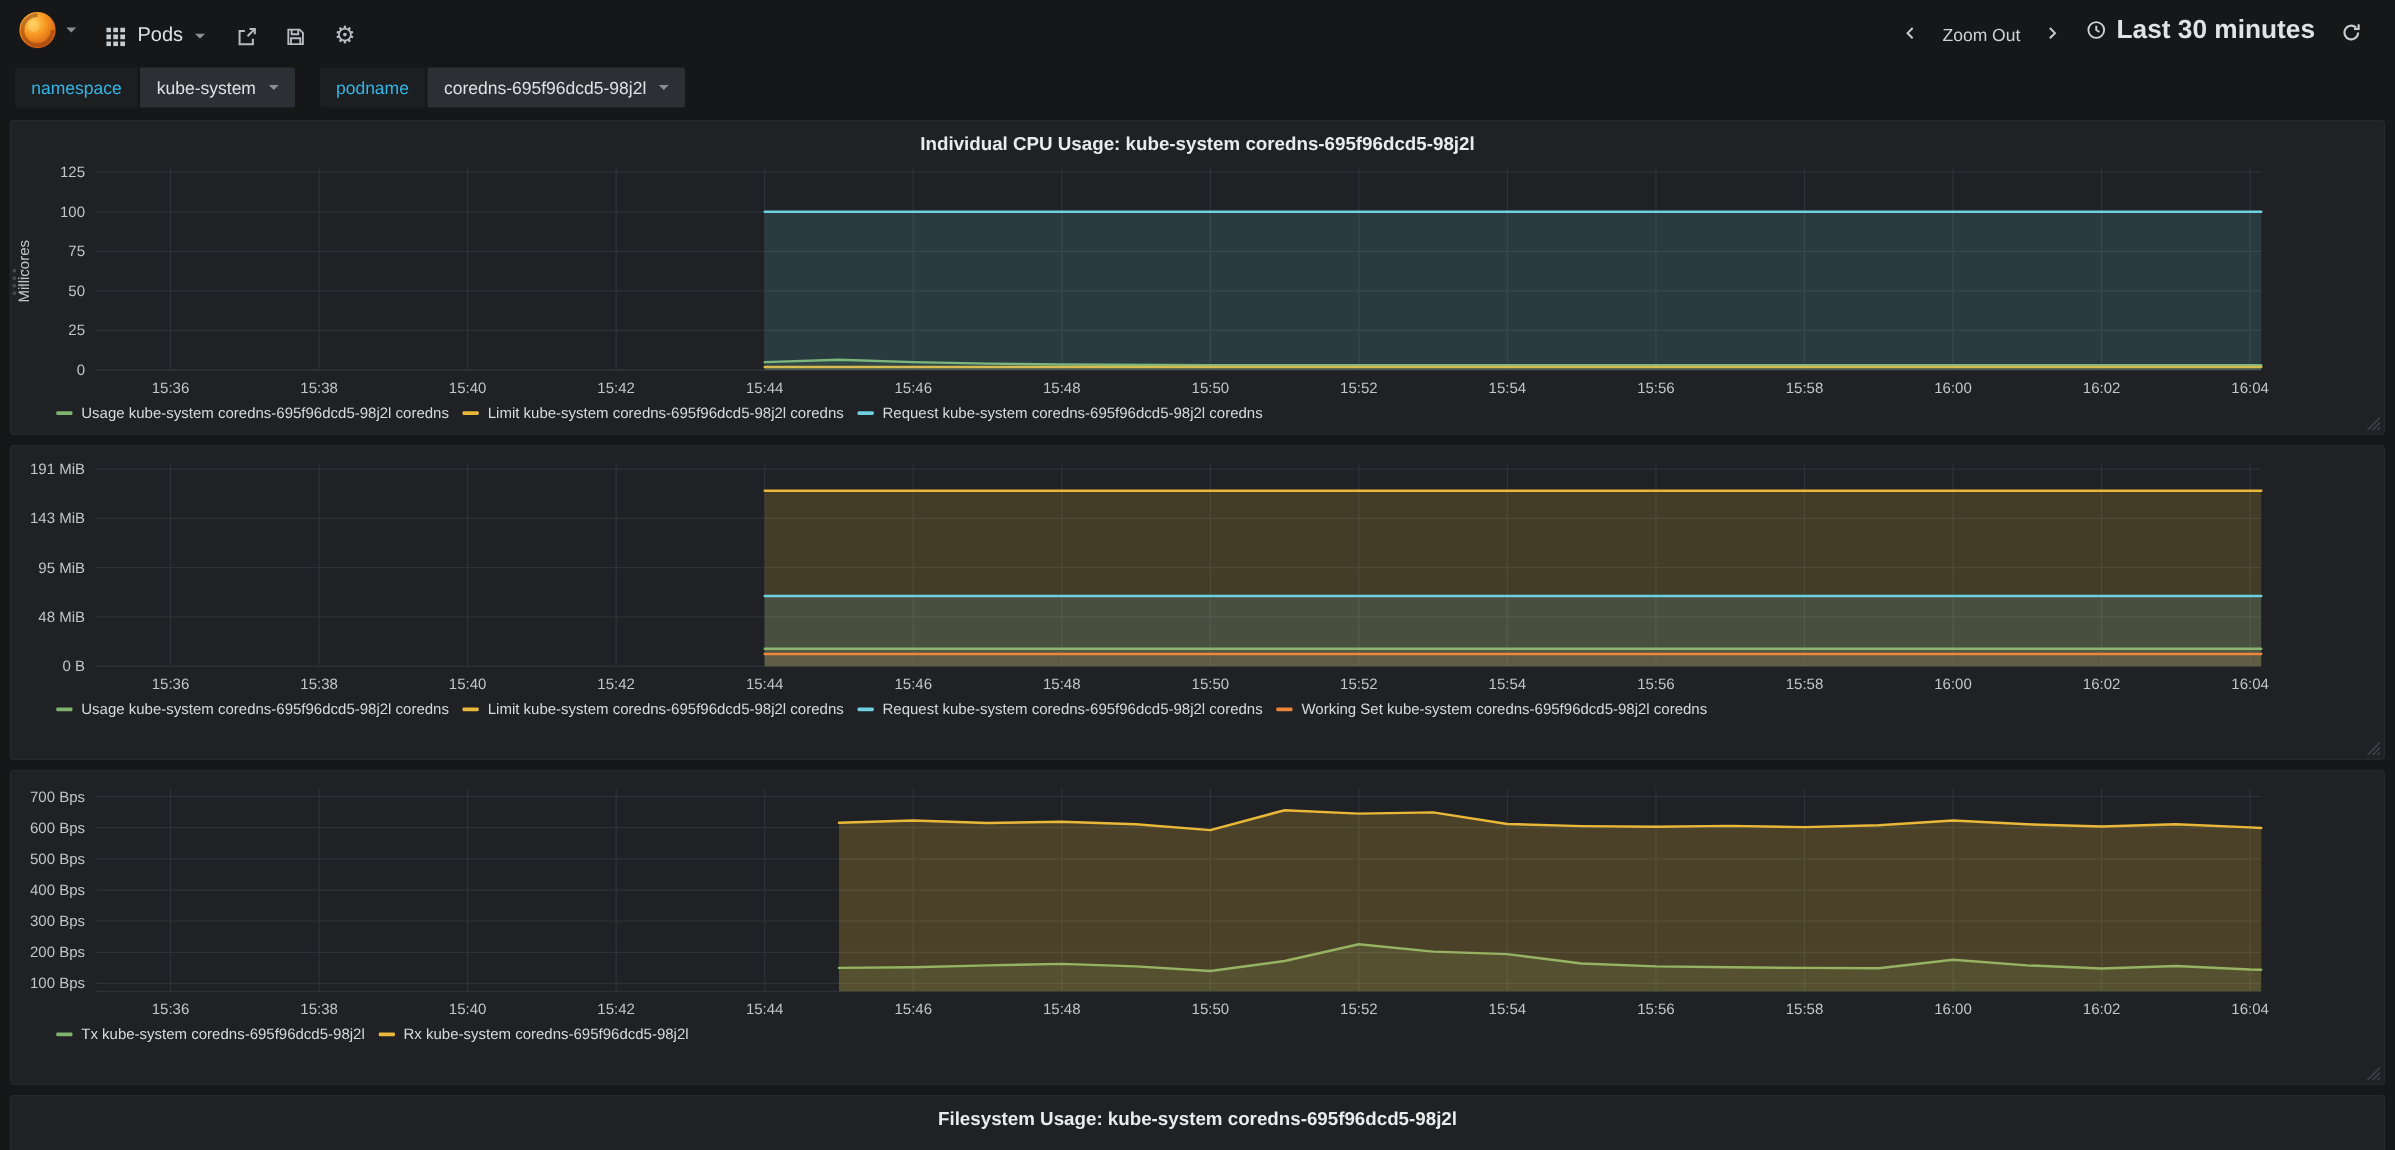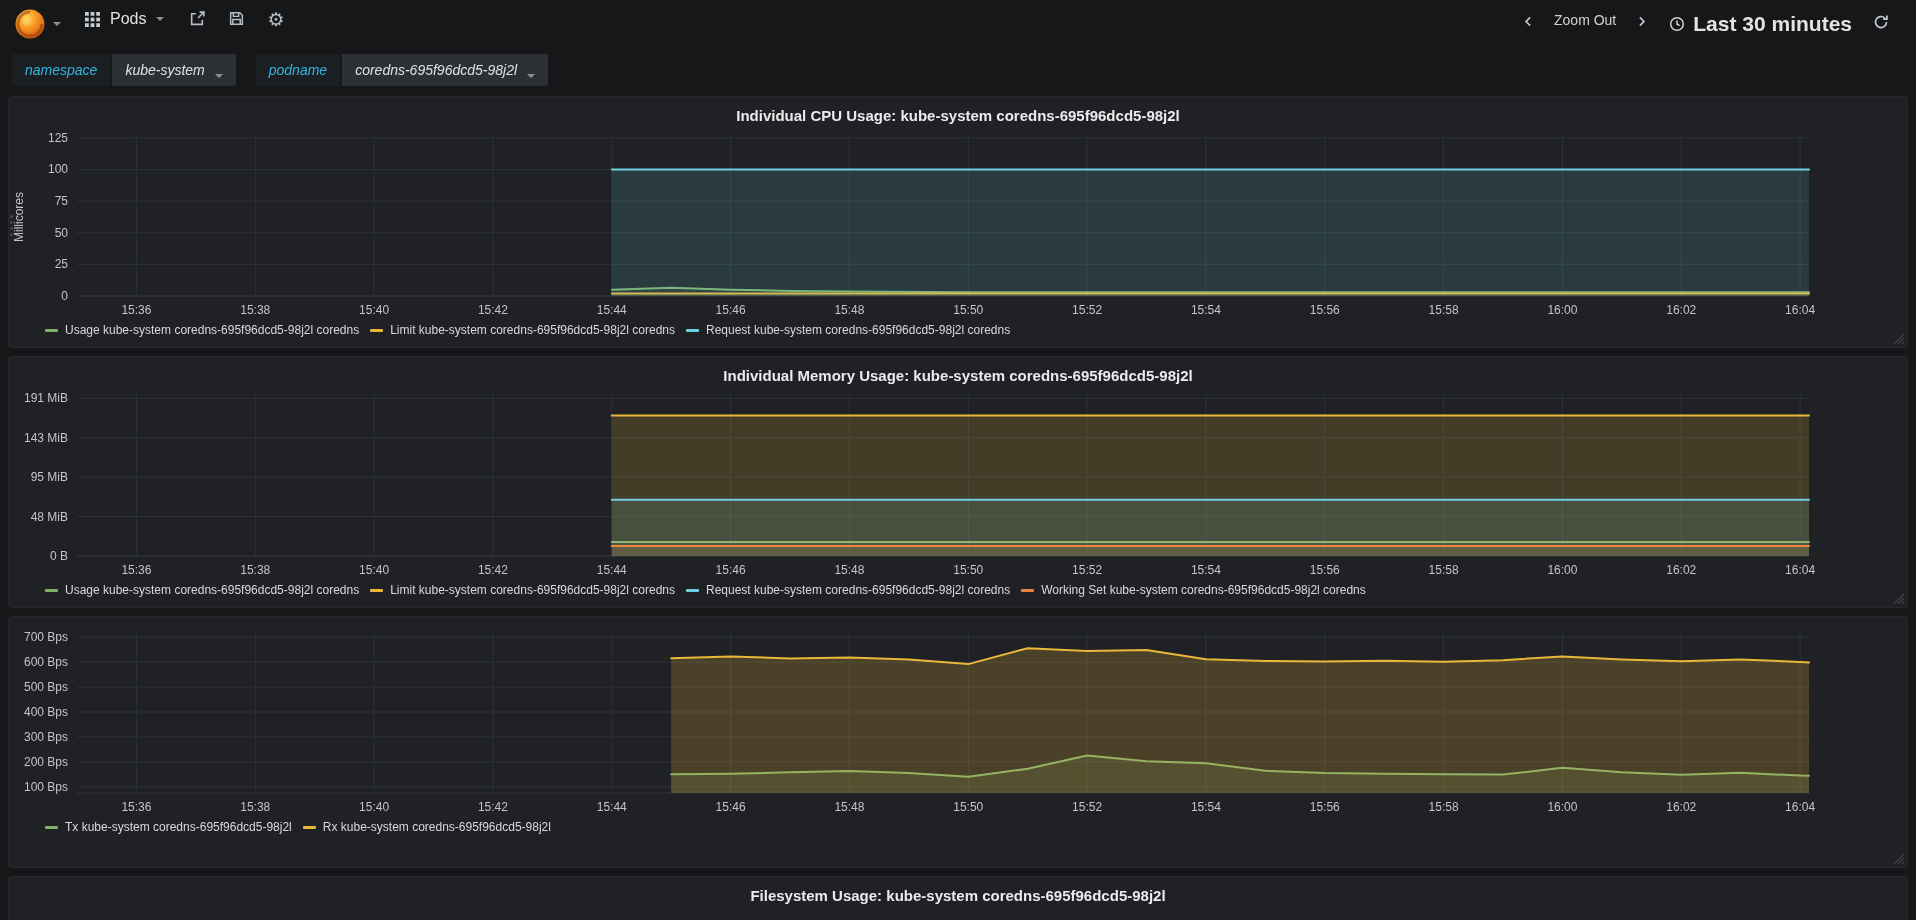--- a/index.html
+++ b/index.html
@@ -6,34 +6,34 @@
   html,body { margin:0; padding:0; }
   body {
     width:1916px; height:920px; overflow:hidden;
     background:#161719; color:#d8d9da;
     font-family:"Liberation Sans", sans-serif;
   }
   svg { font-family:inherit; }
 
   
   .navbar { height:48px; display:flex; align-items:center; justify-content:space-between; padding:0 16px 0 8px; }
-  .nav-left, .nav-right { display:flex; align-items:flex-start; }
+  .nav-left, .nav-right { display:flex; align-items:flex-end; }
   .logo-btn { display:flex; align-items:center; gap:7px; padding:6px 10px 6px 6px; cursor:pointer; }
   .caret { width:0; height:0; border-left:4px solid transparent; border-right:4px solid transparent; border-top:4px solid #8b8f94; display:inline-block; }
   .dash-picker { display:flex; align-items:center; gap:10px; padding:8px 14px; font-size:16px; color:#e0e1e2; cursor:pointer; }
   .icon-btn { background:none; border:none; padding:8px 11px; display:flex; align-items:center; color:#b6bcc2; cursor:pointer; font-size:19px; line-height:1; }
   .nav-right { gap:0; font-size:14px; color:#d0d2d4; }
   .zoom-out-btn { background:none; border:none; color:#d0d2d4; font-size:14px; padding:6px 8px; cursor:pointer; font-family:inherit; }
   .time-btn { background:none; border:none; color:#e2e3e4; display:flex; align-items:center; gap:8px; font-size:21px; font-weight:600; padding:6px 10px; cursor:pointer; font-family:inherit; }
 
   
-  .submenu { display:flex; align-items:center; gap:20px; padding:6px 12px; height:44px;font-style:italic; }
+  .submenu { display:flex; align-items:center; gap:20px; padding:6px 12px; height:44px; }
   .var-group { display:flex; align-items:stretch; }
   .var-label { background:#1c1f22; color:#33b5e5; font-size:14px; padding:8px 13px; border-radius:2px 0 0 2px; display:flex; align-items:center; }
-  .var-value { background:#2c2f34; color:#e0e1e3; font-size:14px; padding:8px 13px; display:flex; align-items:flex-end; gap:10px; border-radius:0 2px 2px 0; margin-left:2px; cursor:pointer; }
+  .var-value { background:#2c2f34; color:#e0e1e3; font-size:14px; padding:8px 13px; display:flex; align-items:center; gap:10px; border-radius:0 2px 2px 0; margin-left:2px; cursor:pointer; }
 
   
   .dash { padding:4px 8px 0; }
   .panel { position:relative; background:#1f2124; border:1px solid #26282b; border-radius:3px; margin:0 0 8px; padding:6px 10px 2px; height:252px; overflow:hidden; }
   .panel-title { margin:0; text-align:center; font-size:15px; font-weight:700; color:#eaebec; padding:4px 0 2px; cursor:pointer; }
   .chart { display:block; width:100%; height:196px; }
   .legend { display:flex; gap:11px; padding:1px 0 0 26px; font-size:12px; color:#d8d9da; align-items:center; flex-wrap:wrap; }
   .legend-item { display:flex; align-items:center; gap:7px; cursor:pointer; }
   .legend-swatch { width:13px; height:3px; border-radius:1px; display:inline-block; }
   .axis-label { position:absolute; left:3px; top:50%; transform:translateY(-60%) rotate(180deg); writing-mode:vertical-rl; font-size:12px; color:#c2c4c6; }
@@ -233,21 +233,20 @@
     <svg class="resize-handle" viewBox="0 0 13 13">
       <g stroke="#4a4d52" stroke-width="1.4">
           <line x1="3" y1="13" x2="13" y2="3"></line>
           <line x1="7" y1="13" x2="13" y2="7"></line>
           <line x1="11" y1="13" x2="13" y2="11"></line>
         </g>
     </svg>
   </section>
 
   <section class="panel">
-    <h2 class="panel-title">Individual Memory Usage: kube-system coredns-695f96dcd5-98j2l</h2>
     <svg class="chart" viewBox="0 0 1878 196">
         <line x1="58" x2="1790" y1="170" y2="170" stroke="#2e3238" stroke-width="1"></line>
         <text x="49" y="174" fill="#c3c5c8" font-size="12" text-anchor="end">0 B</text>
         <line x1="58" x2="1790" y1="130.57448979591837" y2="130.57448979591837" stroke="#2e3238" stroke-width="1"></line>
         <text x="49" y="134.57448979591837" fill="#c3c5c8" font-size="12" text-anchor="end">48 MiB</text>
         <line x1="58" x2="1790" y1="91.14897959183673" y2="91.14897959183673" stroke="#2e3238" stroke-width="1"></line>
         <text x="49" y="95.14897959183673" fill="#c3c5c8" font-size="12" text-anchor="end">95 MiB</text>
         <line x1="58" x2="1790" y1="51.72346938775512" y2="51.72346938775512" stroke="#2e3238" stroke-width="1"></line>
         <text x="49" y="55.72346938775512" fill="#c3c5c8" font-size="12" text-anchor="end">143 MiB</text>
         <line x1="58" x2="1790" y1="12.380612244897975" y2="12.380612244897975" stroke="#2e3238" stroke-width="1"></line>

